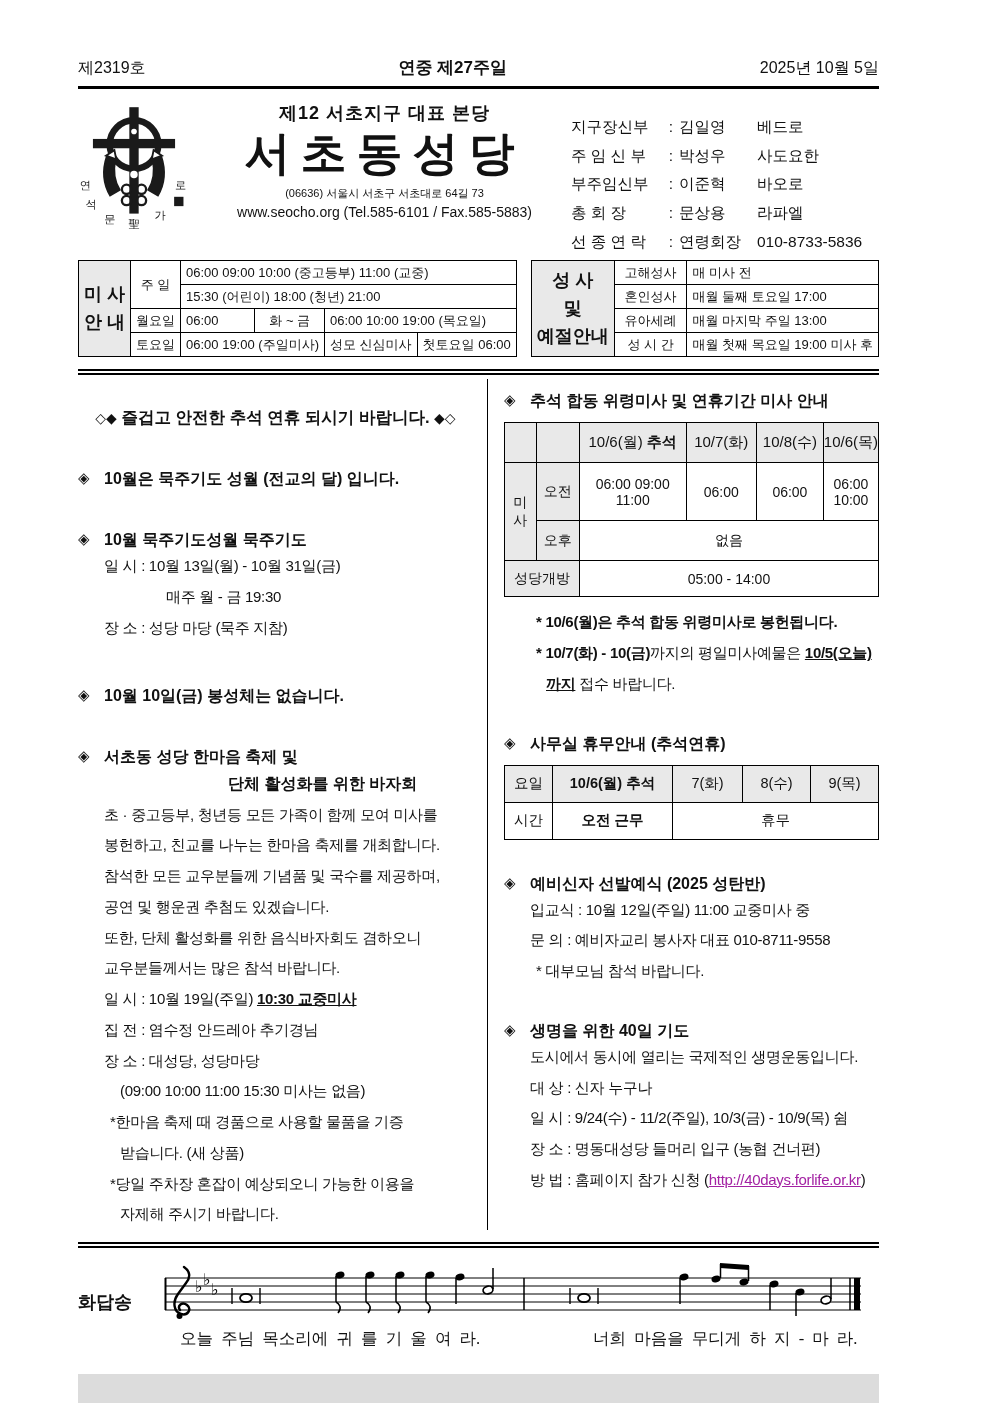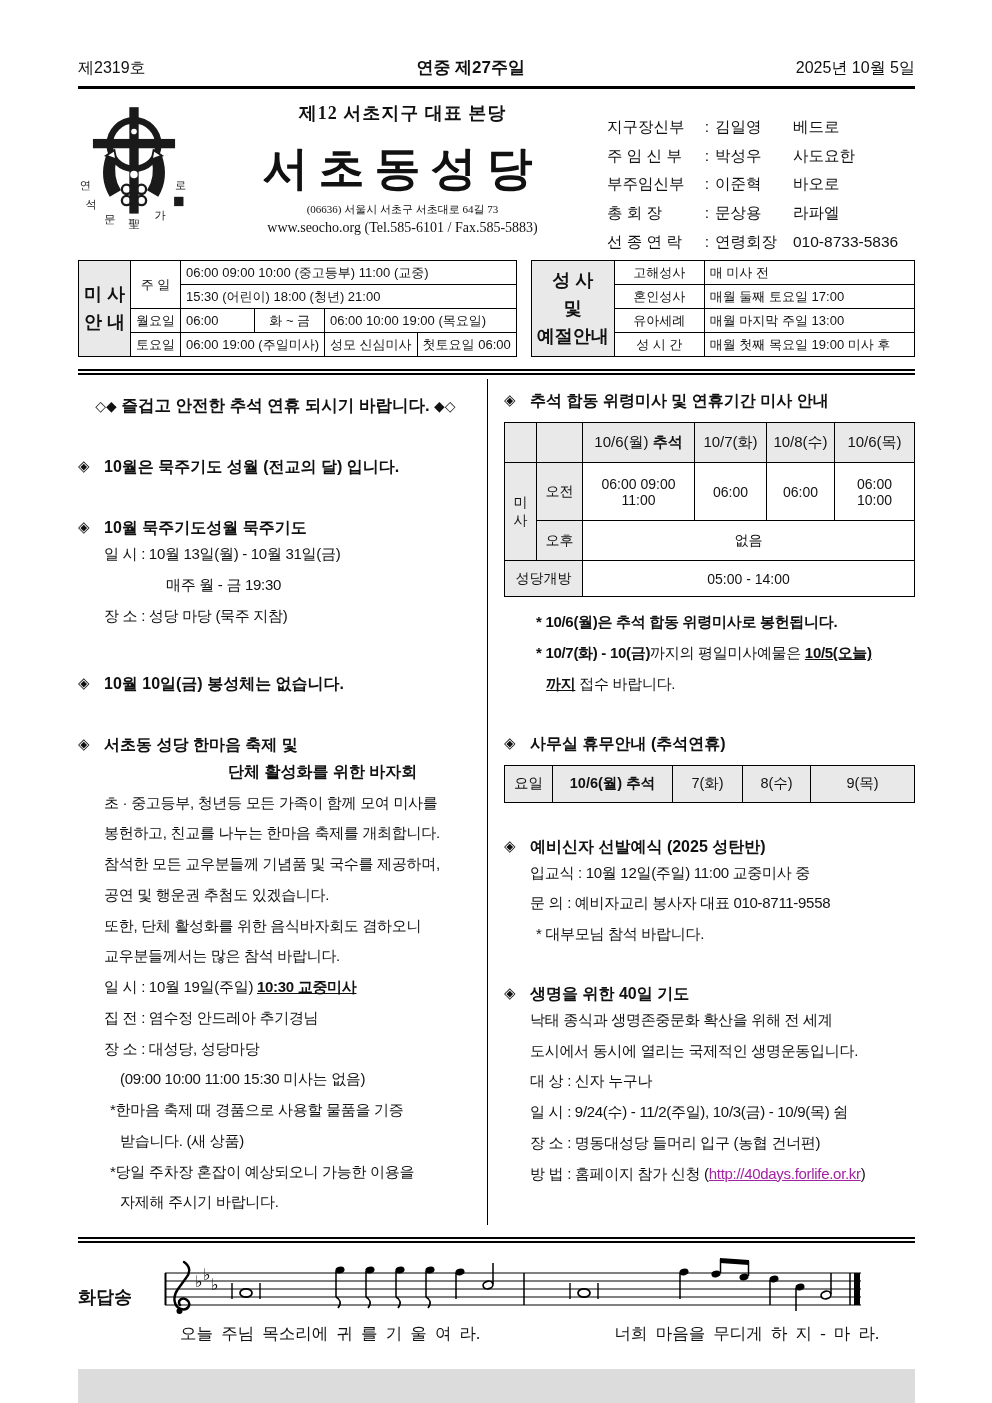--- a/index.html
+++ b/index.html
@@ -2,33 +2,33 @@
 <html><head>
 <meta charset="utf-8">
 <style>
   * { margin:0; padding:0; box-sizing:border-box; }
   html,body { background:#fff; }
   body {
     width:992px; height:1403px; overflow:hidden;
     font-family:"Liberation Sans","DejaVu Sans",sans-serif;
     color:#111;
   }
-  .page { width:992px; height:1403px; padding:56px 77px 0 78px; }
+  .page { width:992px; height:1403px; padding:56px 113px 0 78px; }
 
   
   .top-head { display:flex; align-items:flex-end; justify-content:space-between;
     font-size:16px; padding-bottom:7px; border-bottom:3px solid #000; }
   .top-head .center { font-weight:bold; font-size:17px; }
 
   
   .masthead { display:flex; margin-top:10px; }
   .logo-box { width:120px; flex:0 0 120px; padding-top:4px; }
-  .mast-center { flex:1; text-align:center; padding-top:2px;font-family:Liberation Serif, serif; }
+  .mast-center { flex:1; text-align:center; padding-top:2px; }
   .district { font-weight:bold; font-size:18px; letter-spacing:1px; }
-  .church-name { font-weight:bold; font-size:46px; letter-spacing:10px; line-height:1.15; margin-top:18px;}
+  .church-name { font-weight:bold; font-size:46px; letter-spacing:10px; line-height:1.15; margin-top:2px;}
   .addr { font-size:11px; margin-top:6px; }
   .webtel { font-size:14px; margin-top:3px; }
   .clergy { width:308px; flex:0 0 308px; padding-top:14px; font-size:15.5px; }
   .clergy-row { display:flex; line-height:1.85; }
   .clergy-role { width:92px; white-space:nowrap; }
   .clergy-sep { width:16px; text-align:center; }
   .clergy-name { width:78px; }
   .clergy-title { flex:1; }
 
   
@@ -42,21 +42,21 @@
   .cell-c { text-align:center; }
 
   
   .dbl-rule { height:6px; border-top:2.5px solid #000; border-bottom:2.5px solid #000; margin-top:12px; }
 
   
   .columns { display:flex; margin-top:4px; min-height:846px; }
   .col-left { width:410px; flex:0 0 410px; padding:12px 14px 0 0; border-right:1.5px solid #000; }
   .col-right { flex:1; padding:12px 0 0 16px; }
 
-  .banner { text-align:center; font-weight:bold; font-size:16.5px; margin-top:4px; }
+  .banner { text-align:center; font-weight:bold; font-size:16.5px; margin-top:16px; }
   .banner .dia { font-size:14px; }
   .sec { margin-top:26px; }
   .sec-title { font-weight:bold; font-size:16px; display:flex; }
   .sec-title .bullet { width:26px; flex:0 0 26px; font-size:15px; }
   .sec-title2 { font-weight:bold; font-size:16px; padding-left:150px; line-height:2.0; }
   .ln { padding-left:26px; font-size:15px; line-height:2.05; letter-spacing:-0.3px; }
   .ln-indent { padding-left:88px; }
   .ln-note { padding-left:32px; }
   .ln-note2 { padding-left:42px; }
   .b { font-weight:bold; }
@@ -360,40 +360,44 @@
               <col>
             </colgroup>
           <tbody>
               <tr>
             <td class="chu-hd">요일</td>
             <td class="chu-hd b">10/6(월) 추석</td>
             <td class="chu-hd">7(화)</td>
             <td class="chu-hd">8(수)</td>
             <td class="chu-hd">9(목)</td>
           </tr>
+          <tr>
+            <td>시간</td>
+            <td class="b">오전 근무</td>
+            <td colspan="3">휴무</td>
+          </tr>
         </tbody>
           </table>
       </div>
 
       <div class="sec" style="margin-top:34px">
         <div class="sec-title">
           <span class="bullet">◈</span>
           <span>예비신자 선발예식 (2025 성탄반)</span>
         </div>
         <div class="ln">입교식 : 10월 12일(주일) 11:00 교중미사 중</div>
         <div class="ln">문   의 : 예비자교리 봉사자 대표 010-8711-9558</div>
         <div class="ln ln-note">* 대부모님 참석 바랍니다.</div>
       </div>
 
       <div class="sec" style="margin-top:34px">
         <div class="sec-title">
           <span class="bullet">◈</span>
           <span>생명을 위한 40일 기도</span>
         </div>
-        <div class="ln">낙태 종식과 생명존중문화 확산을 위해 전 세계</div>
         <div class="ln">도시에서 동시에 열리는 국제적인 생명운동입니다.</div>
         <div class="ln">대 상 : 신자 누구나</div>
         <div class="ln">일 시 : 9/24(수) - 11/2(주일), 10/3(금) - 10/9(목) 쉼</div>
         <div class="ln">장 소 : 명동대성당 들머리 입구 (농협 건너편)</div>
         <div class="ln">
           <span>방 법 : 홈페이지 참가 신청 (</span><a class="link" href="#">http://40days.forlife.or.kr</a><span>)</span>
         </div>
       </div>
     </div>
   </div>

